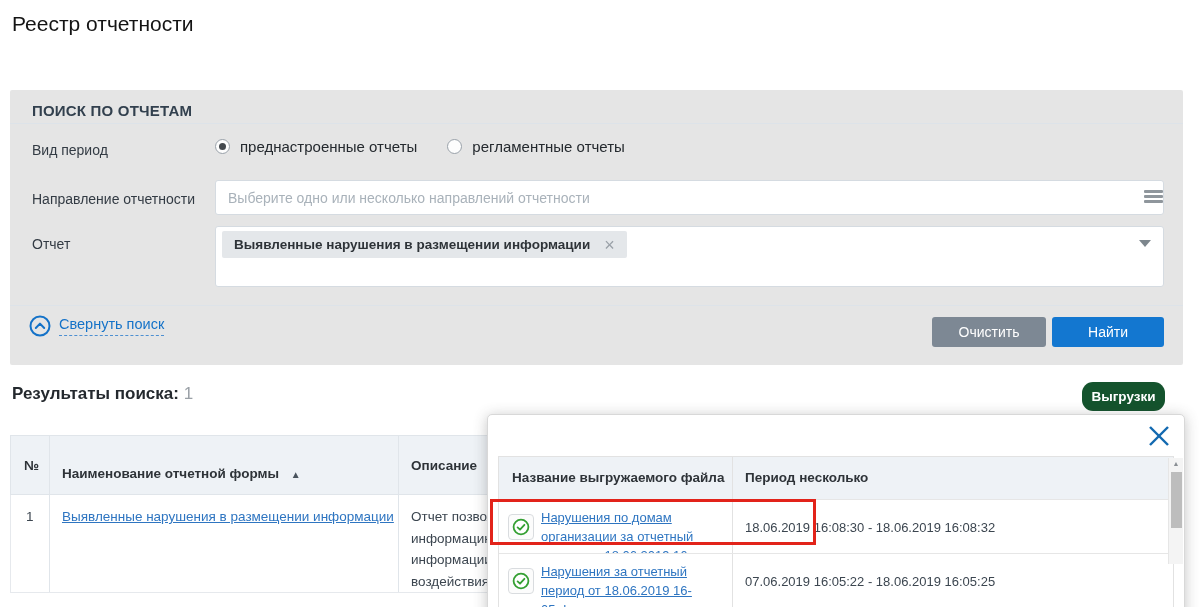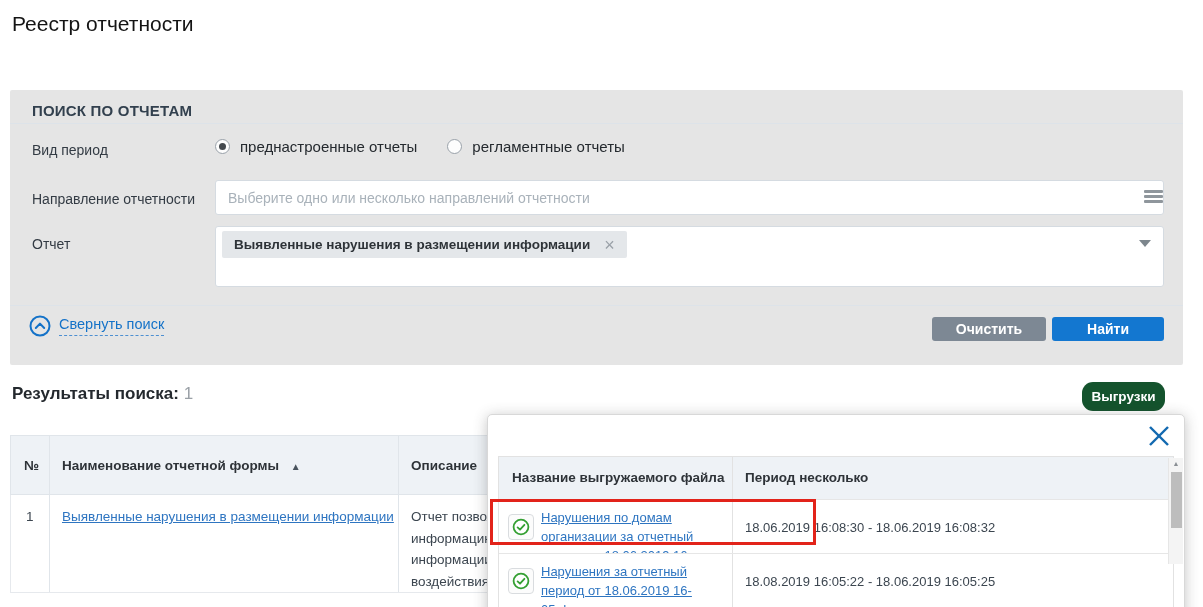--- a/index.html
+++ b/index.html
@@ -40,40 +40,40 @@
   .tag { position:absolute; left:6px; top:4px; height:27px; background:#e4e7ea; border-radius:2px;
     display:flex; align-items:center; padding:0 12px; gap:14px; }
   .tag-text { font-size:13.5px; font-weight:bold; color:#2e3338; white-space:nowrap; }
   .tag-x { font-size:18px; color:#9aa1a8; line-height:1; cursor:pointer; }
   .caret-down { position:absolute; right:12px; top:13px; width:0; height:0;
     border-left:6px solid transparent; border-right:6px solid transparent; border-top:7px solid #7d868d; cursor:pointer; }
 
   .collapse-link { position:absolute; left:19px; top:225px; display:flex; align-items:center; gap:8px; cursor:pointer; }
   .collapse-text { font-size:14.5px; color:#1472c8; border-bottom:1px dashed #4d8fd1; padding-bottom:3px; }
 
-  .btn { position:absolute; top:227px; height:24px; border:none; border-radius:3px; color:#fff;
-    font-size:14px; font-weight:bold; font-family:"Liberation Sans",sans-serif; cursor:pointer; }
+  .btn { position:absolute; top:227px; height:30px; border:none; border-radius:3px; color:#fff;
+    font-size:14px; font-weight:normal; font-family:"Liberation Sans",sans-serif; cursor:pointer; }
   .btn-clear { left:922px; width:114px; background:#7d8894; }
   .btn-find  { left:1042px; width:112px; background:#1377d0; }
 
   
   .results-heading { position:absolute; left:12px; top:384px; font-size:17px; font-weight:bold; color:#24292e; }
   .results-count { color:#9aa0a6; font-weight:normal; }
   .btn-downloads { position:absolute; left:1082px; top:382px; width:83px; height:29px; background:#14532d;
     border:none; border-radius:11px; color:#fff; font-size:13.5px; font-weight:bold;
     font-family:"Liberation Sans",sans-serif; cursor:pointer; }
 
   
   .results-table { position:absolute; left:10px; top:435px; width:1173px; }
   .rt-header { position:relative; height:60px; background:#eef2f6; border:1px solid #e0e5ea; }
   .rt-row { position:relative; height:98px; background:#fff; border:1px solid #e6e9ed; border-top:none; }
   .rt-vline { position:absolute; top:0; bottom:0; width:1px; background:#e0e5ea; }
   .v1 { left:38px; } .v2 { left:387px; }
   .rt-hcell { position:absolute; font-size:13.5px; font-weight:bold; color:#2e3338; top:22px; }
-  .hc-num { left:13px; } .hc-name { left:51px; } .hc-desc { left:400px; }
+  .hc-num { left:13px; } .hc-name { left:51px;margin-top:8px; } .hc-desc { left:400px; }
   .sort-arrow { font-size:10px; color:#49535d; margin-left:8px; }
   .rt-num { position:absolute; left:15px; top:14px; font-size:13.5px; color:#3c4650; }
   .rt-link { position:absolute; left:51px; top:14px; font-size:13.5px; color:#2e75c1;
     text-decoration:underline; cursor:pointer; white-space:nowrap; }
   .rt-desc { position:absolute; left:400px; top:11px; font-size:13.5px; color:#3c4650; line-height:21.5px; white-space:nowrap; }
 
   
   .modal { position:absolute; left:487px; top:414px; width:698px; height:210px; background:#fff;
     border:1px solid #d8d8d8; border-radius:5px 5px 0 0; box-shadow:0 2px 14px rgba(60,60,60,.30); }
   .modal-close { position:absolute; left:657px; top:7px; width:28px; height:28px; cursor:pointer; }
@@ -222,21 +222,21 @@
         <span class="dl-vline"></span>
         <span class="file-btn">
           <span style="display:inline-flex">
             <svg width="18" height="18" viewBox="0 0 18 18">
               <circle cx="9" cy="9" r="7.4" fill="#fff" stroke="#35a033" stroke-width="1.8"></circle>
               <polyline points="5.6,9.4 8,11.7 12.4,6.8" fill="none" stroke="#35a033" stroke-width="1.8" stroke-linecap="round" stroke-linejoin="round"></polyline>
             </svg>
           </span>
         </span>
         <a class="file-link">Нарушения за отчетный период от 18.06.2019 16-05.docx</a>
-        <span class="dl-period">18.08.2019 16:05:22 - 18.06.2019 16:05:25</span>
+        <span class="dl-period">07.06.2019 16:05:22 - 18.06.2019 16:05:25</span>
       </div>
     </div>
 
     <div class="dl-scroll">
       <span class="dl-scroll-arrow">▲</span>
       <span class="dl-thumb"></span>
     </div>
 
     <div class="red-highlight"></div>
   </div>

